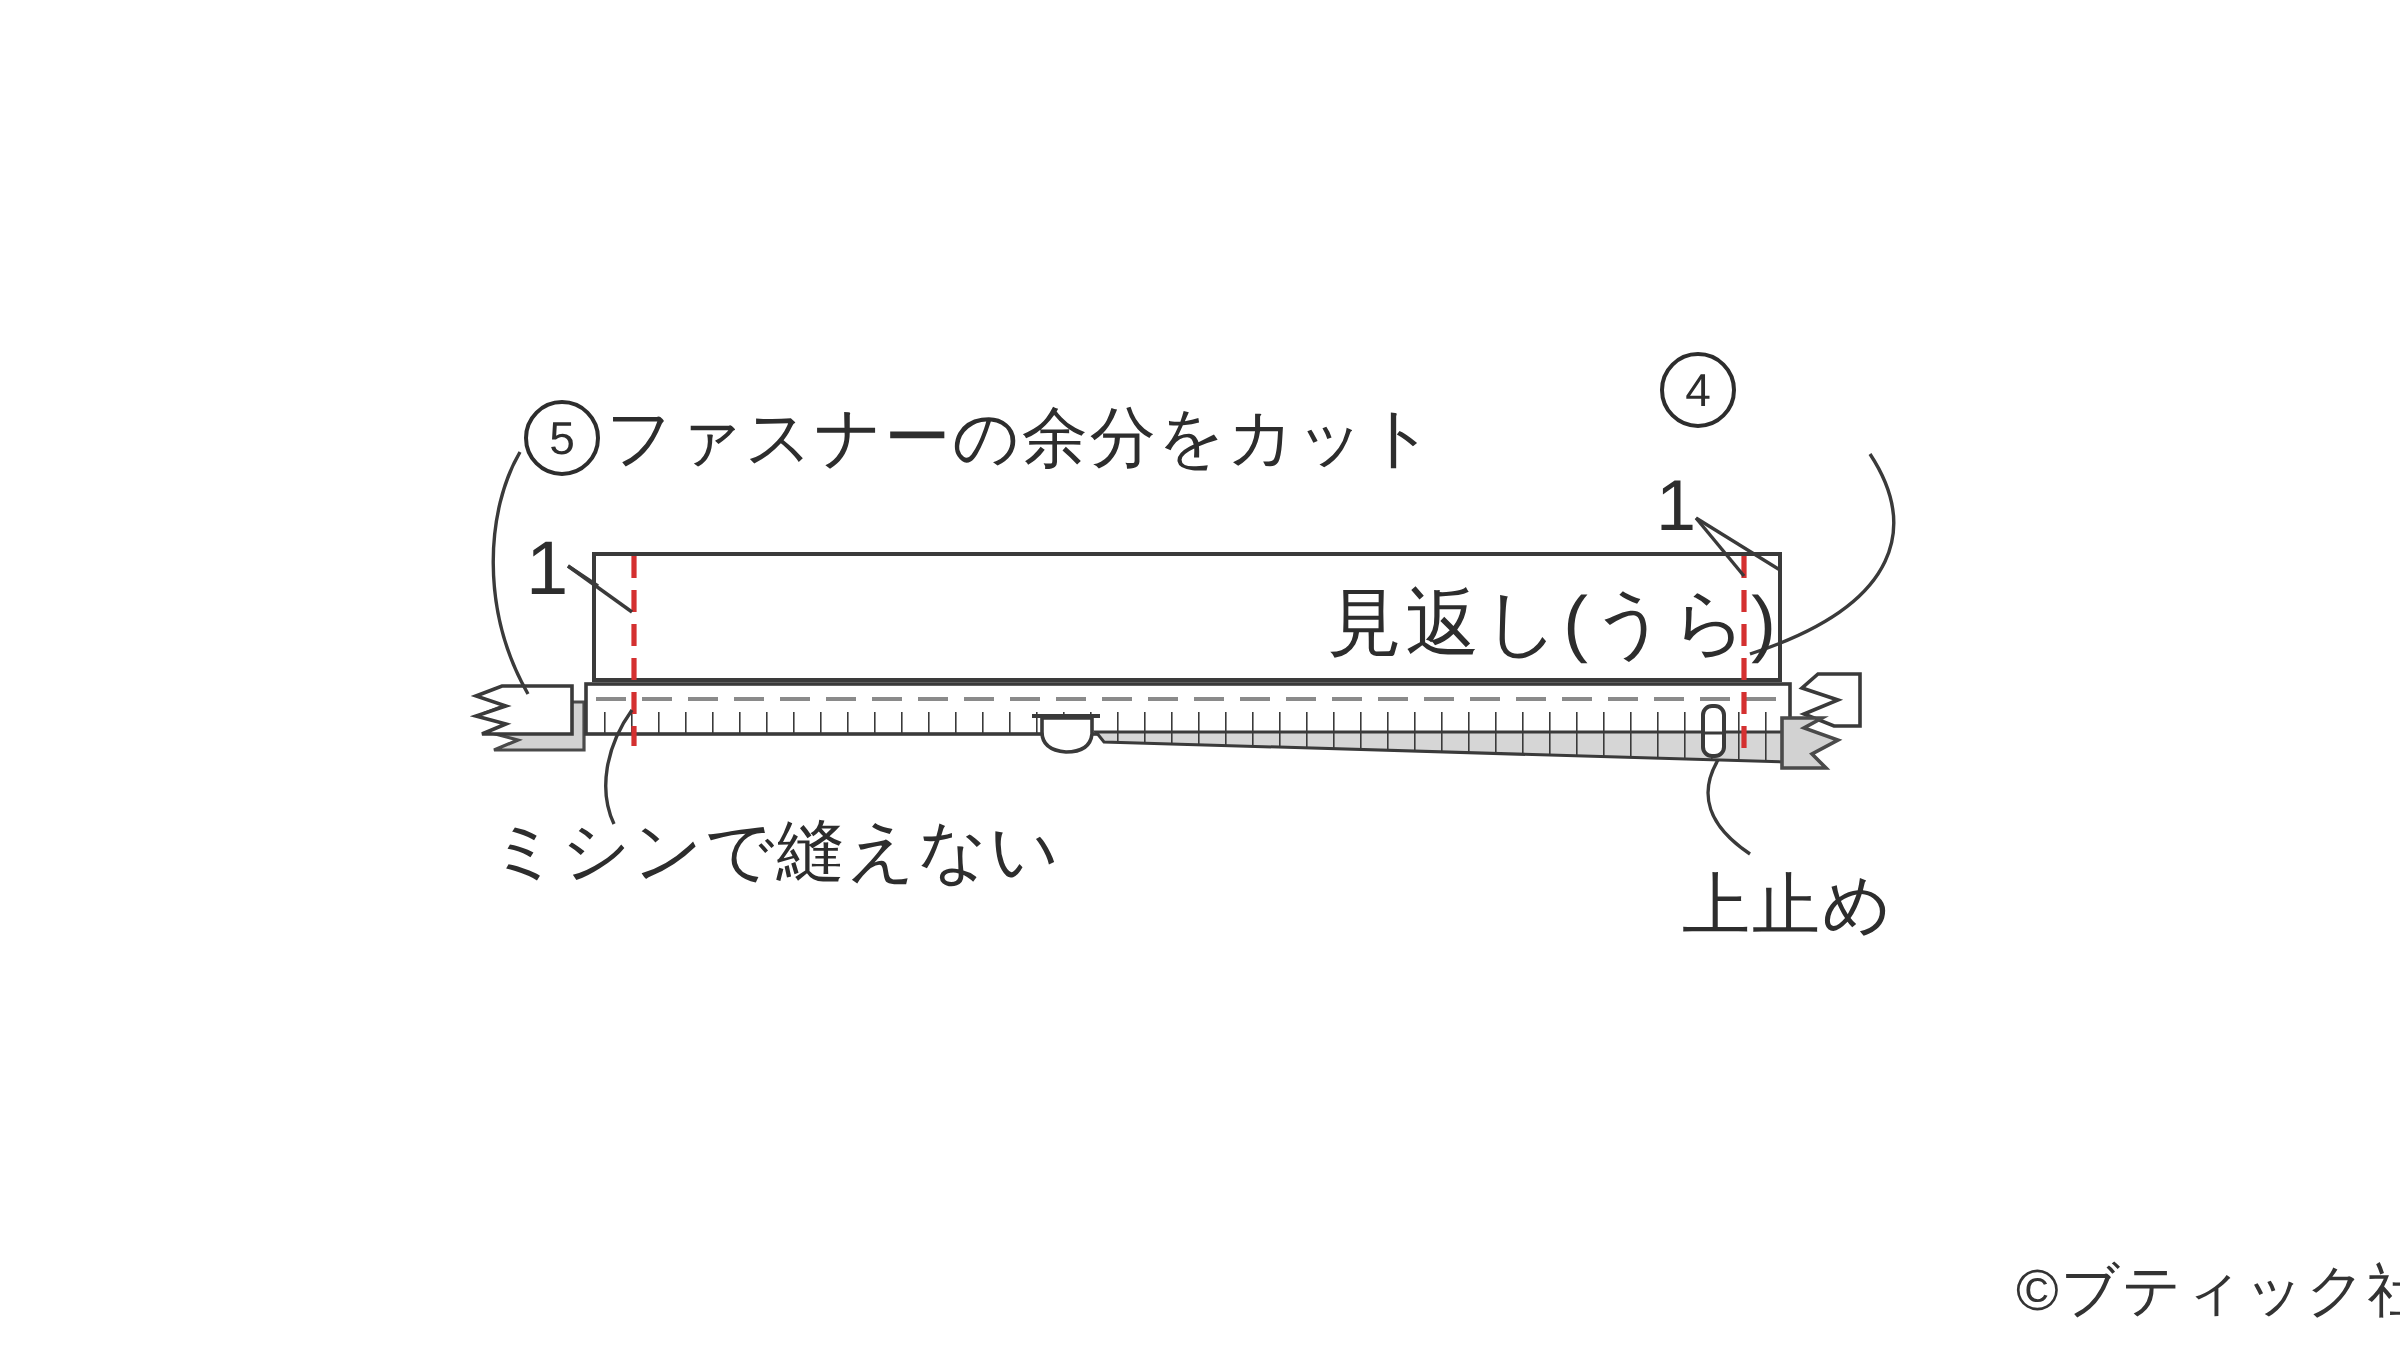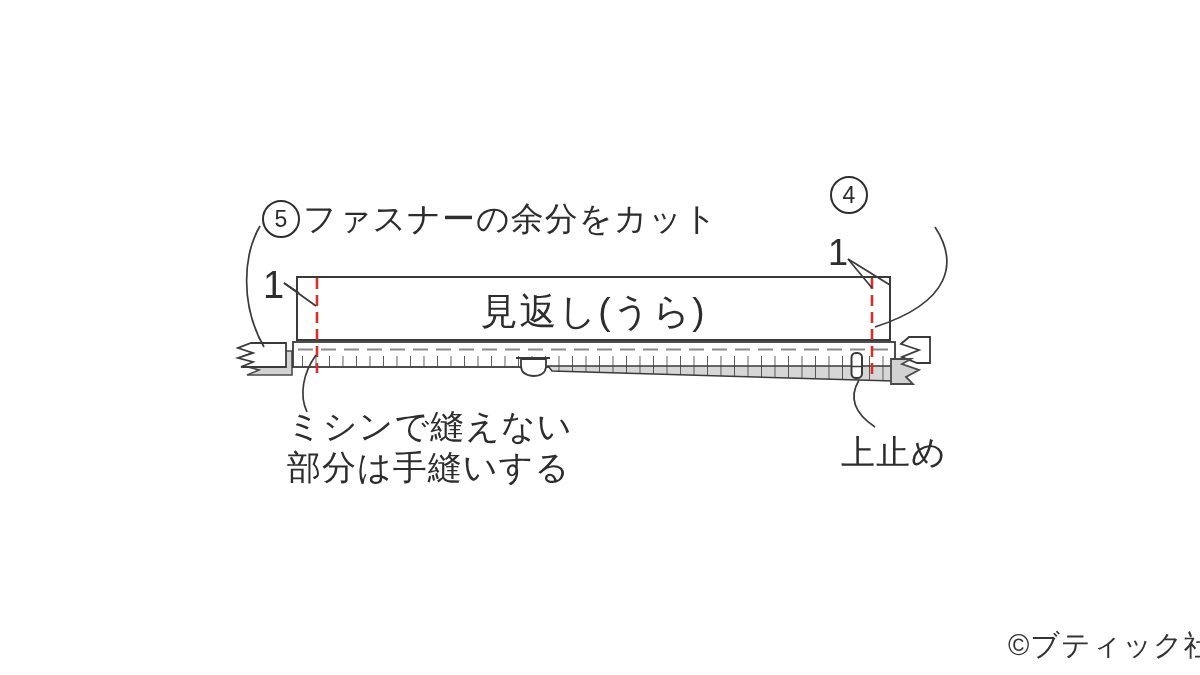--- a/index.html
+++ b/index.html
@@ -12,21 +12,21 @@
   .stage svg { position:absolute; left:0; top:0; }
   .lbl { position:absolute; white-space:nowrap; color:#2d2d2d; }
   .step-label { display:flex; align-items:center; gap:3px; }
   .circ-num {
     display:inline-flex; align-items:center; justify-content:center;
     width:34px; height:34px; border:2.5px solid #2d2d2d; border-radius:50%;
     font-size:23px; line-height:1; flex:0 0 auto;
   }
   .step-text { font-size:33px; letter-spacing:1px; line-height:1.15; }
   .num { font-size:38px; line-height:1; }
-  .facing { width:593px; text-align:center; font-size:37px; letter-spacing:2px; }
+  .facing { width:593px; text-align:right; font-size:37px; letter-spacing:2px; }
   .note { font-size:34px; letter-spacing:1px; line-height:41px; }
   .small-label { font-size:34px; letter-spacing:1px; }
   .copyright { font-size:29px; letter-spacing:1px; color:#333; }
 </style>
 </head>
 <body>
 
 <div class="stage">
 
   <svg width="1200" height="675" viewBox="0 0 1200 675">
@@ -82,22 +82,21 @@
 
   <div class="lbl step-label" style="left:830px; top:176px;">
     <span class="circ-num">4</span>
   </div>
 
   <div class="lbl num" style="left:263px; top:266px;">1</div>
   <div class="lbl num" style="left:828px; top:235px; font-size:36px;">1</div>
 
   <div class="lbl facing" style="left:297px; top:287px;">見返し(うら)</div>
 
-  <div class="lbl" style="left:245px; top:406px;margin-left:42px;">
+  <div class="lbl" style="left:245px; top:406px;">
     <div class="note">ミシンで縫えない</div>
-    <div class="note">部分は手縫いする</div>
   </div>
 
   <div class="lbl small-label" style="left:841px; top:430px;">上止め</div>
 
   <div class="lbl copyright" style="left:1008px; top:626px;">©ブティック社</div>
 
 </div>
 
 </body></html>

